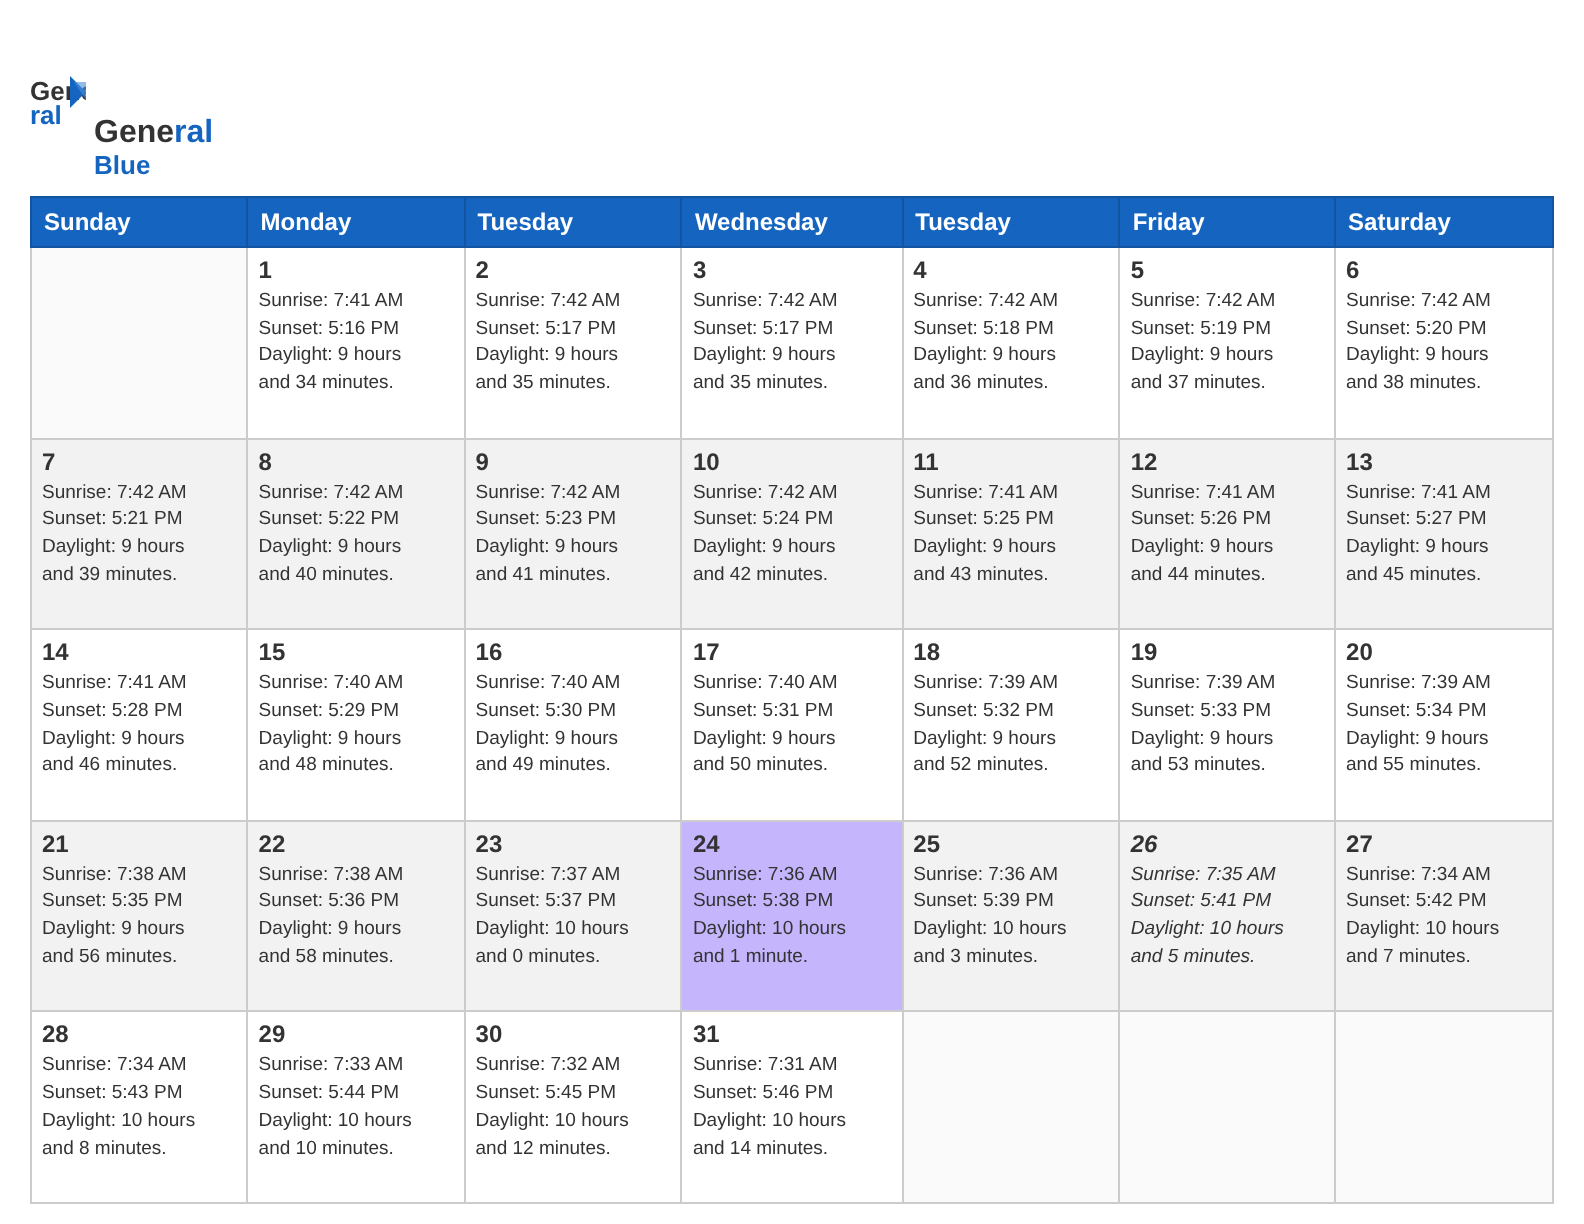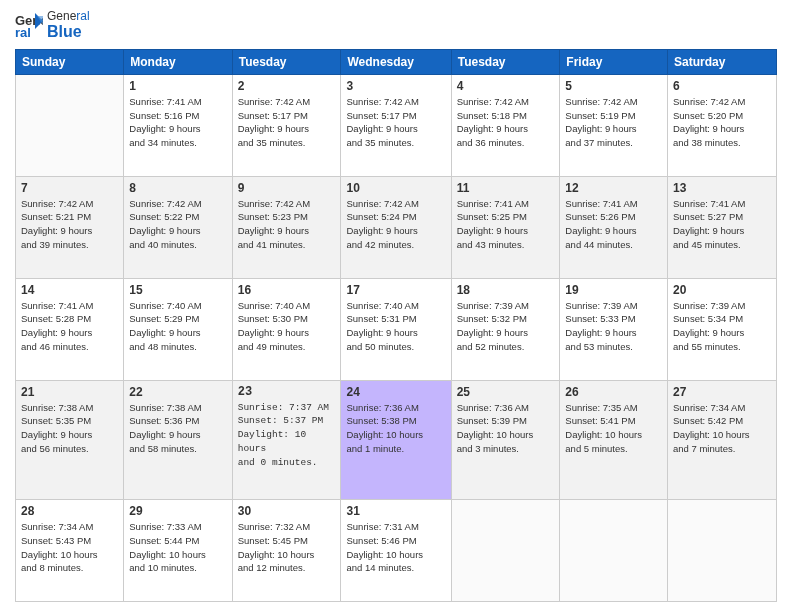--- a/index.html
+++ b/index.html
@@ -91,22 +91,22 @@
 <div class="page">
   <div class="header">
     <div class="logo">
       <svg class="logo-icon" viewBox="0 0 28 28">
         <text x="0" y="14" font-size="13" font-weight="bold" fill="#333">Gene</text>
         <text x="0" y="26" font-size="13" font-weight="bold" fill="#1565c0">ral</text>
         <polygon points="20,2 28,10 20,18" fill="#1565c0"></polygon>
         <polygon points="22,5 28,5 28,14" fill="#4a90d9" opacity="0.6"></polygon>
       </svg>
       <div style="display:flex;flex-direction:column;line-height:1.1;">
-        <span style="font-size:12px;font-weight:normal;color:#333;">Gene<span style="color:#1565c0;">ral</span></span>
-        <span style="font-size:16px;font-weight:bold;color:#1565c0;">Blue</span>
+        <span style="font-size:16px;font-weight:bold;color:#333;margin-top:48px;">Gene<span style="color:#1565c0;">ral</span></span>
+        <span style="font-size:13px;font-weight:bold;color:#1565c0;">Blue</span>
       </div>
     </div>
     <div class="title-block">
       <div class="month-title"></div>
       <div class="location"></div>
     </div>
   </div>
 
   <table class="calendar">
     <thead>
@@ -276,42 +276,42 @@
 Daylight: 9 hours
 and 56 minutes.</div>
           </td>
           <td style="background: rgb(242, 242, 242);">
             <span class="day-number">22</span>
             <div class="day-info" style="white-space: pre-line;">Sunrise: 7:38 AM
 Sunset: 5:36 PM
 Daylight: 9 hours
 and 58 minutes.</div>
           </td>
-          <td style="background: rgb(242, 242, 242); font-family: Liberation Mono, monospace;">
+          <td style="background: rgb(242, 242, 242);">
             <span class="day-number">23</span>
             <div class="day-info" style="white-space: pre-line;">Sunrise: 7:37 AM
 Sunset: 5:37 PM
 Daylight: 10 hours
 and 0 minutes.</div>
           </td>
           <td style="background: #c4b5fd;">
             <span class="day-number">24</span>
             <div class="day-info" style="white-space: pre-line;">Sunrise: 7:36 AM
 Sunset: 5:38 PM
 Daylight: 10 hours
 and 1 minute.</div>
           </td>
           <td style="background: rgb(242, 242, 242);">
             <span class="day-number">25</span>
             <div class="day-info" style="white-space: pre-line;">Sunrise: 7:36 AM
 Sunset: 5:39 PM
 Daylight: 10 hours
 and 3 minutes.</div>
           </td>
-          <td style="background: rgb(242, 242, 242);">
+          <td style="background: rgb(242, 242, 242); font-style: italic;">
             <span class="day-number">26</span>
             <div class="day-info" style="white-space: pre-line;">Sunrise: 7:35 AM
 Sunset: 5:41 PM
 Daylight: 10 hours
 and 5 minutes.</div>
           </td>
           <td style="background: rgb(242, 242, 242);">
             <span class="day-number">27</span>
             <div class="day-info" style="white-space: pre-line;">Sunrise: 7:34 AM
 Sunset: 5:42 PM

